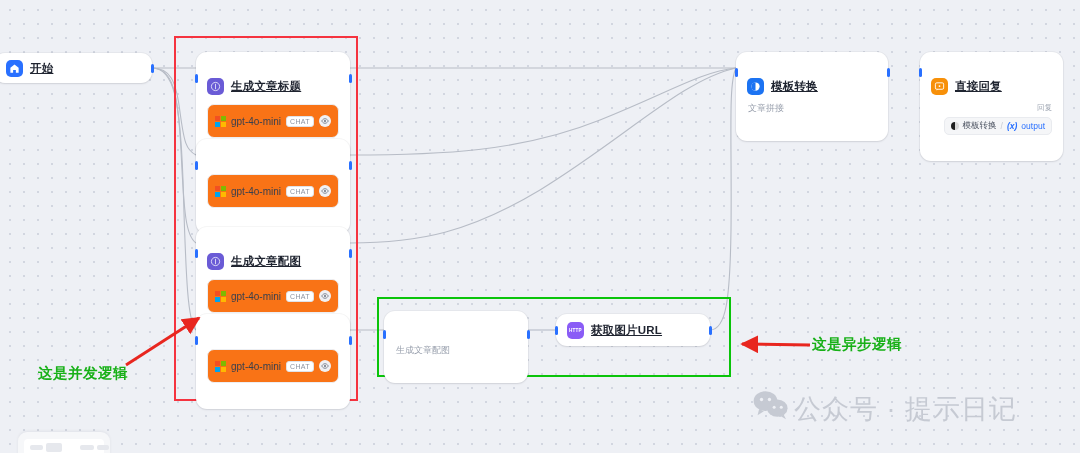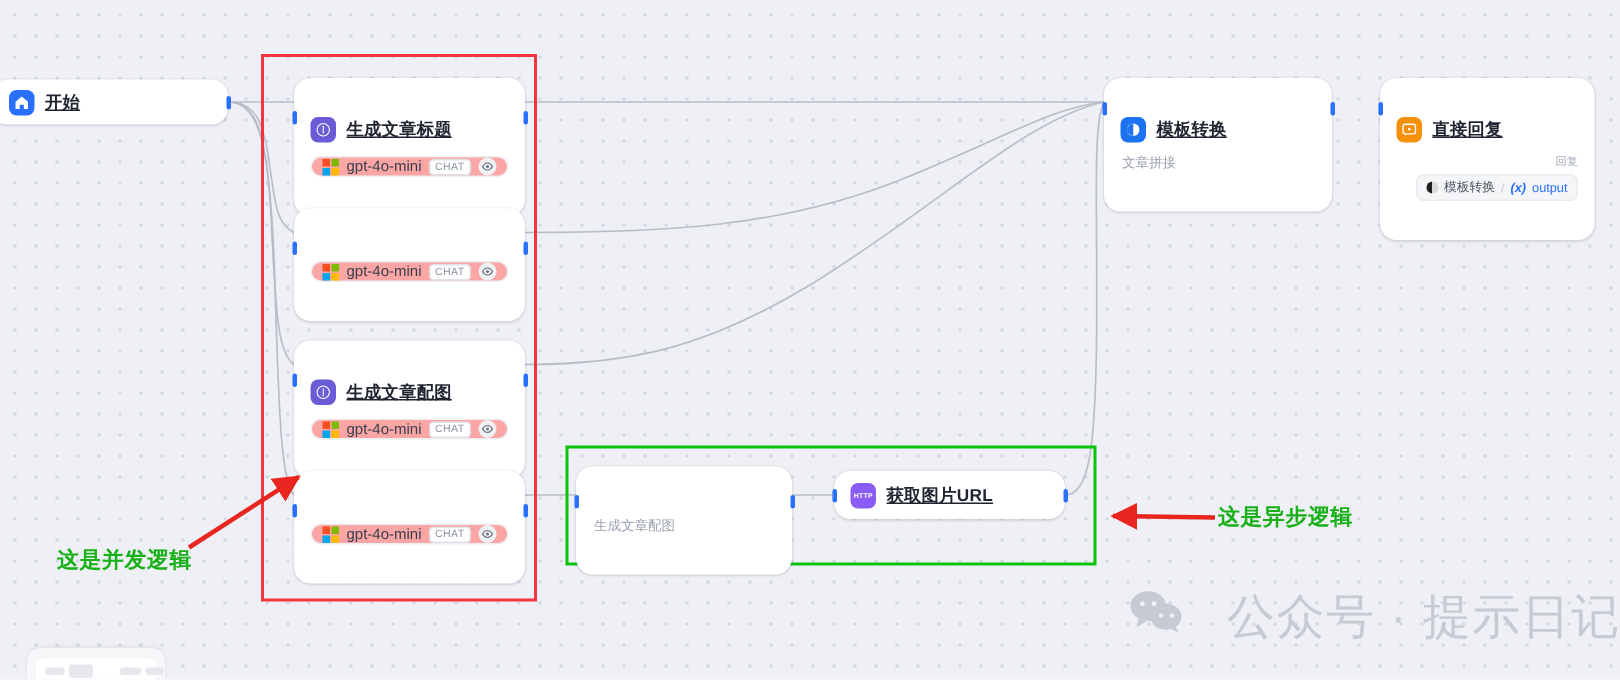--- a/index.html
+++ b/index.html
@@ -53,24 +53,24 @@
   .ic-http  { background: #8a5cf6; }
   .ic-t2i   { background: #fdf3c8; }
   .ic-http-txt {
     color: #fff; font-size: 4.6px; font-weight: bold;
     font-family: "Liberation Sans", sans-serif; letter-spacing: .2px;
   }
 
   
   .model-row {
     margin-top: 9px;
-    background: #fca5a5;
+    background: #f97316;
     border: 1px solid #eceef2;
     border-radius: 7px;
-    height: 14px;
+    height: 34px;
     display: flex; align-items: center; gap: 5px;
     padding: 0 7px;
   }
   .ms-logo {
     width: 11px; height: 11px; flex: 0 0 auto;
     display: grid; grid-template-columns: 1fr 1fr; grid-template-rows: 1fr 1fr;
     gap: 1px;
   }
   .ms-logo i { display: block; }
   .ms-logo i:nth-child(1) { background: #f25022; }
@@ -122,22 +122,22 @@
   .box-green { border: 2.5px solid #0ac40a; }
 
   .ann-text {
     position: absolute; color: #17b017; font-weight: bold;
     font-size: 14.5px; white-space: nowrap; letter-spacing: .5px;
   }
   #arrows { position: absolute; inset: 0; }
 
   
   #watermark {
-    position: absolute; display: flex; align-items: center; gap: 28px;
-    color: #c6cad3; font-size: 32px; white-space: nowrap;
+    position: absolute; display: flex; align-items: center; gap: 4px;
+    color: #c6cad3; font-size: 27px; white-space: nowrap;
     letter-spacing: 1px;
   }
   
   #mini-panel {
     position: absolute;
     background: #f6f7f9;
     border-radius: 9px 9px 0 0;
     box-shadow: 0 -1px 3px rgba(16,24,40,.06);
     overflow: hidden;
   }

